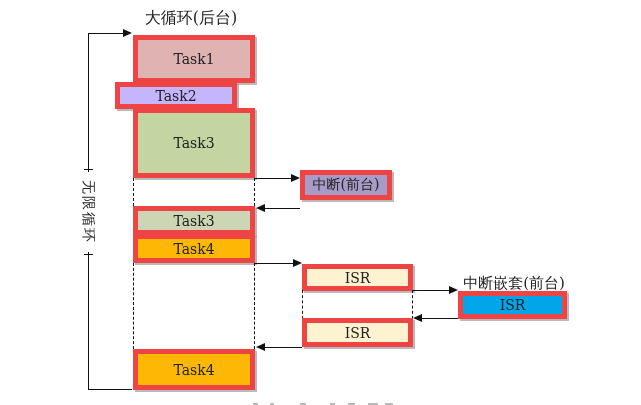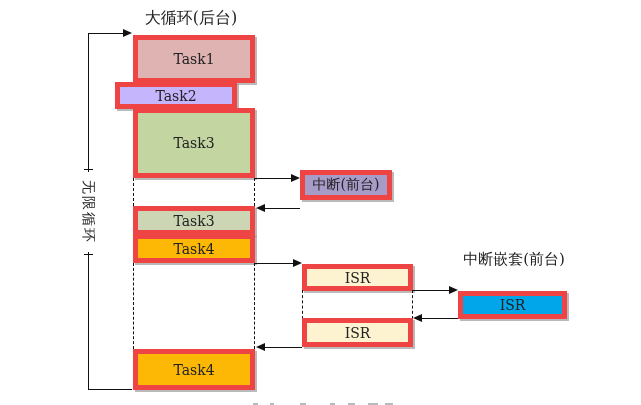--- a/index.html
+++ b/index.html
@@ -38,21 +38,21 @@
   }
   .loop-label {
     position: absolute; left: 88px; top: 212px;
     transform: translate(-50%, -50%) rotate(90deg);
     transform-origin: center center;
     background: #ffffff; padding: 0 8px;
     font-size: 14px; white-space: nowrap; letter-spacing: 2px;
   }
   .tick { position: absolute; width: 9px; height: 1px; background: #111; }
   .nested-heading {
-    position: absolute; left: 447px; top: 250px; width: 134px;
+    position: absolute; left: 447px; top: 274px; width: 134px;
     text-align: center; font-size: 15px; white-space: nowrap;
   }
   
   .seg-task1  { left:133px; top:35px;  width:122px; height:48px; background:#e0b3b3; }
   .seg-task2  { left:115px; top:82px;  width:122px; height:27px; background:#c4b5fd; }
   .seg-task3  { left:133px; top:108px; width:122px; height:70px; background:#c3d5a1; }
   .seg-task3b { left:133px; top:206px; width:122px; height:29px; background:#ccd6b5; }
   .seg-task4  { left:133px; top:234px; width:122px; height:29px; background:#fcb804; }
   .seg-task4b { left:133px; top:349px; width:122px; height:41px; background:#fcb804; }
   .interrupt-box { left:300px; top:162px; width:92px; height:30px; background:#a79bc8;margin-top:8px; }

